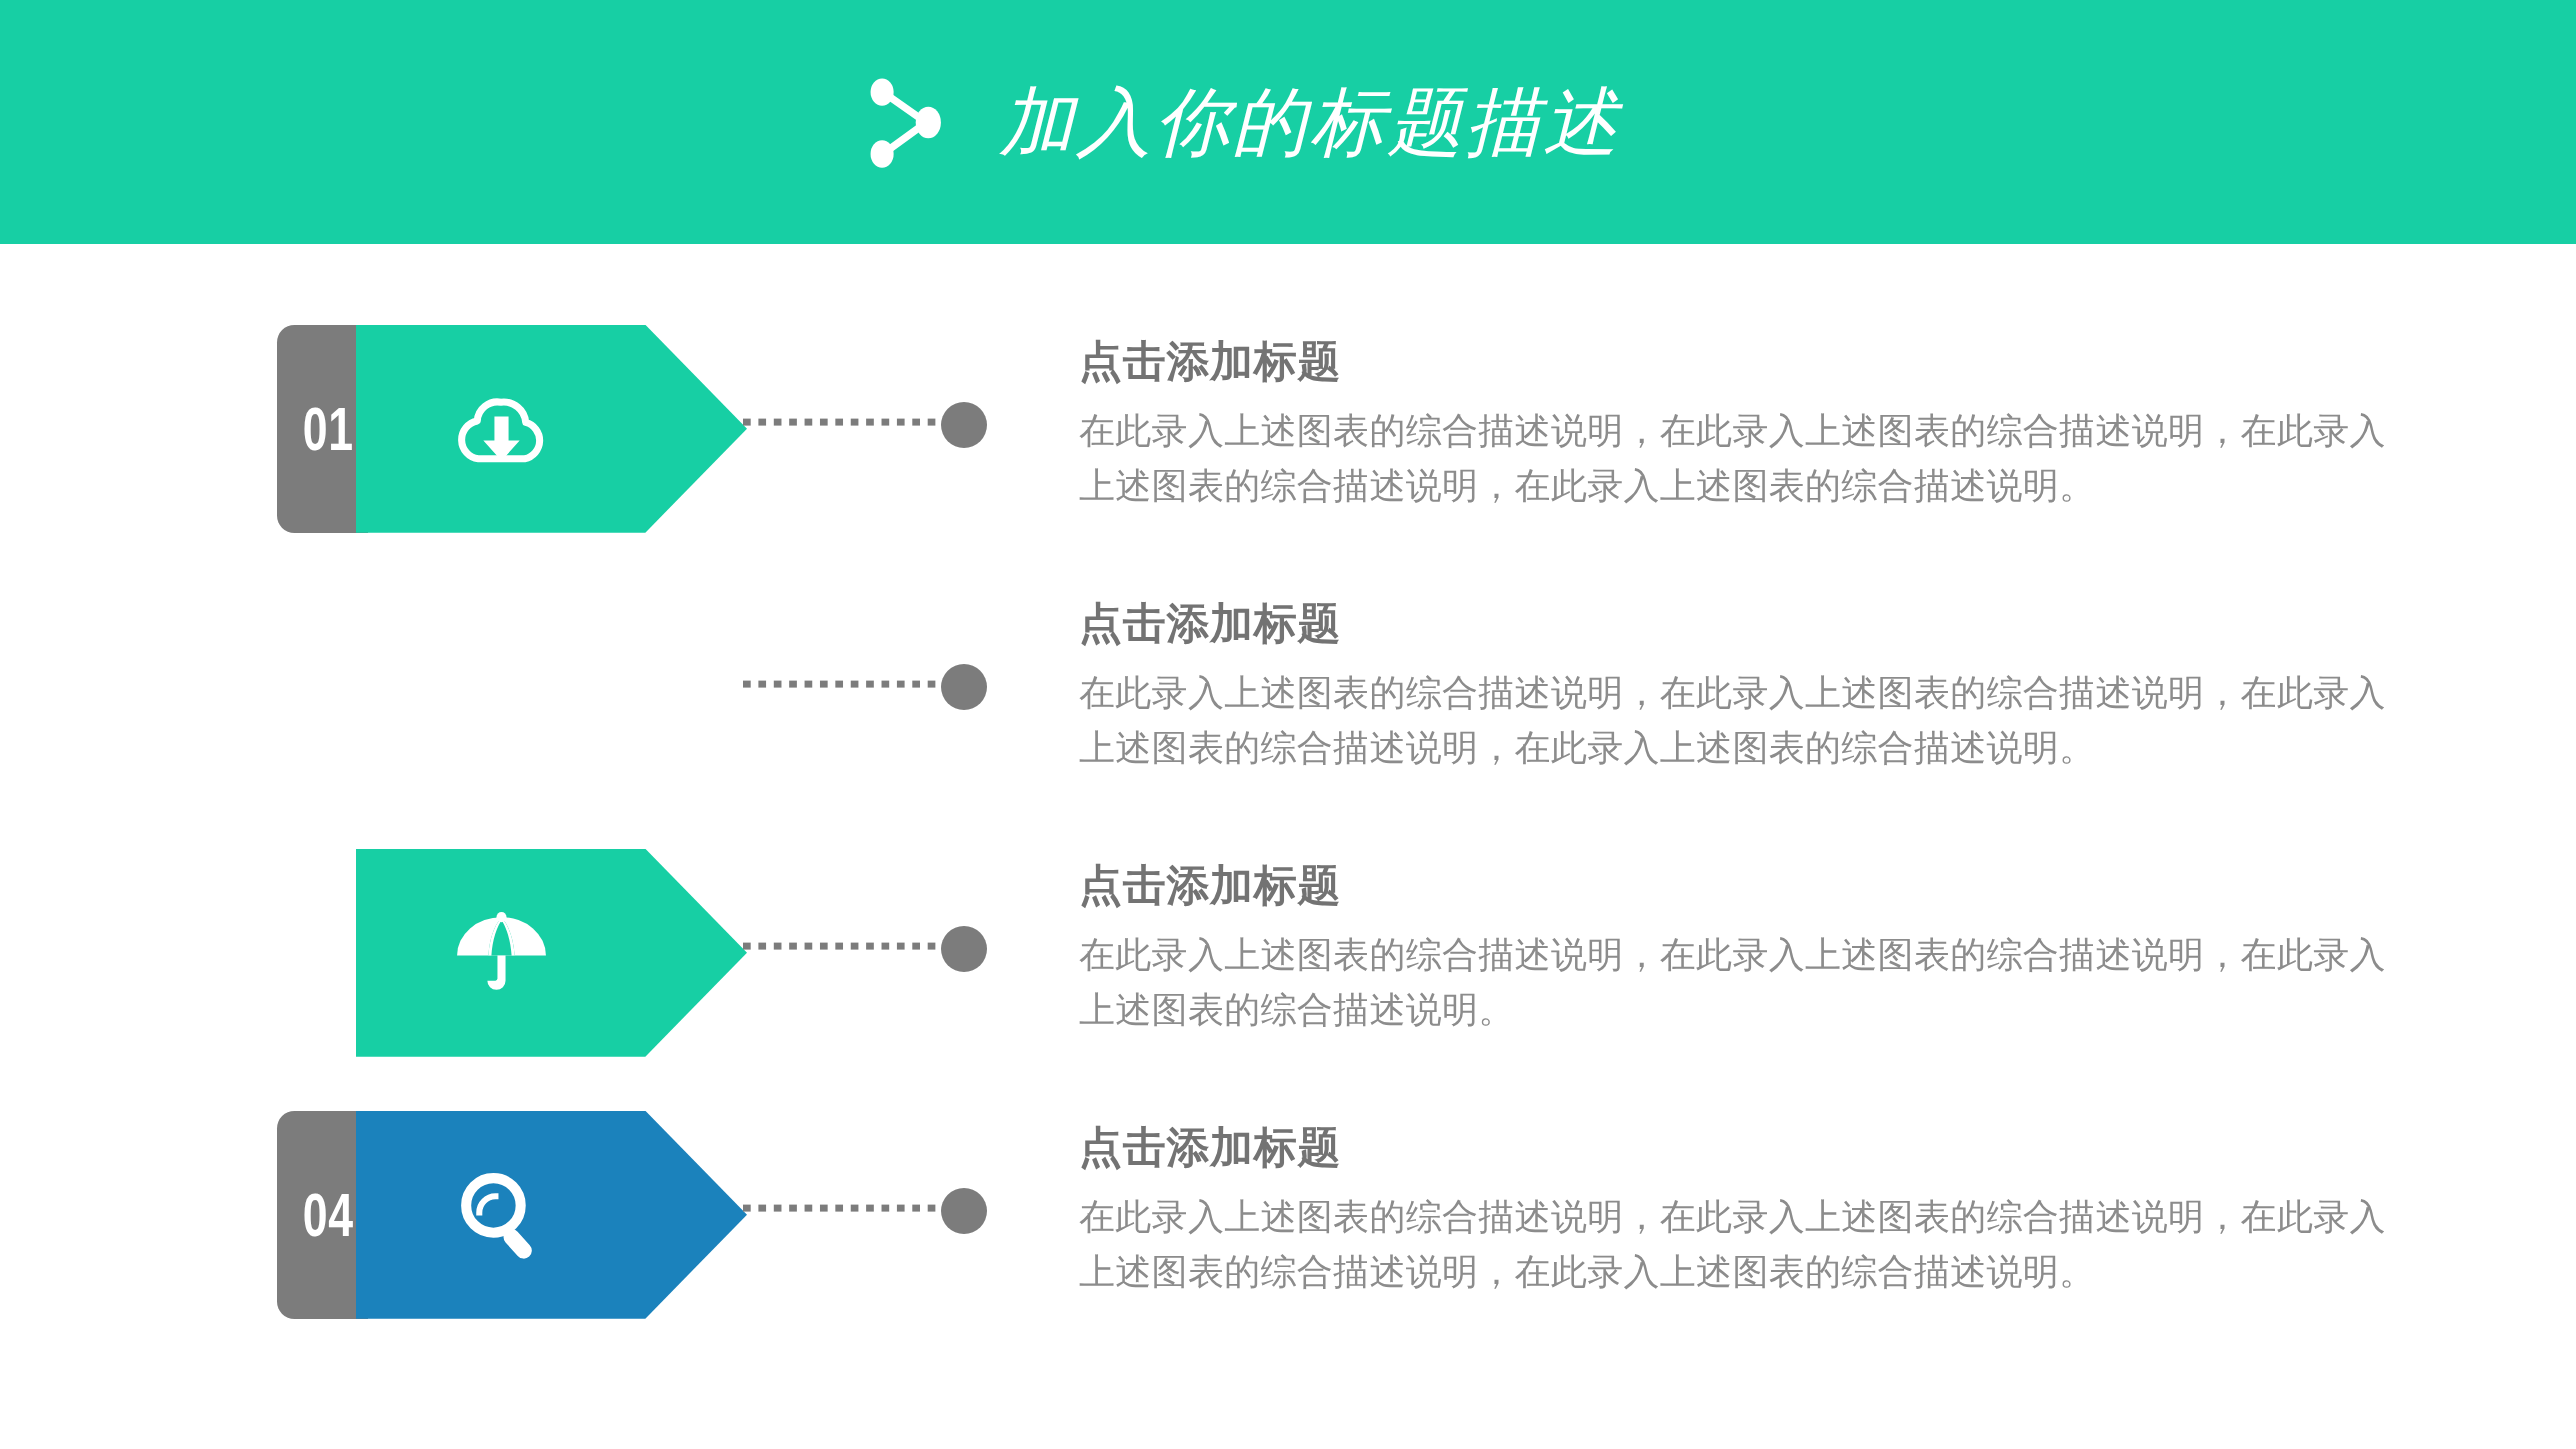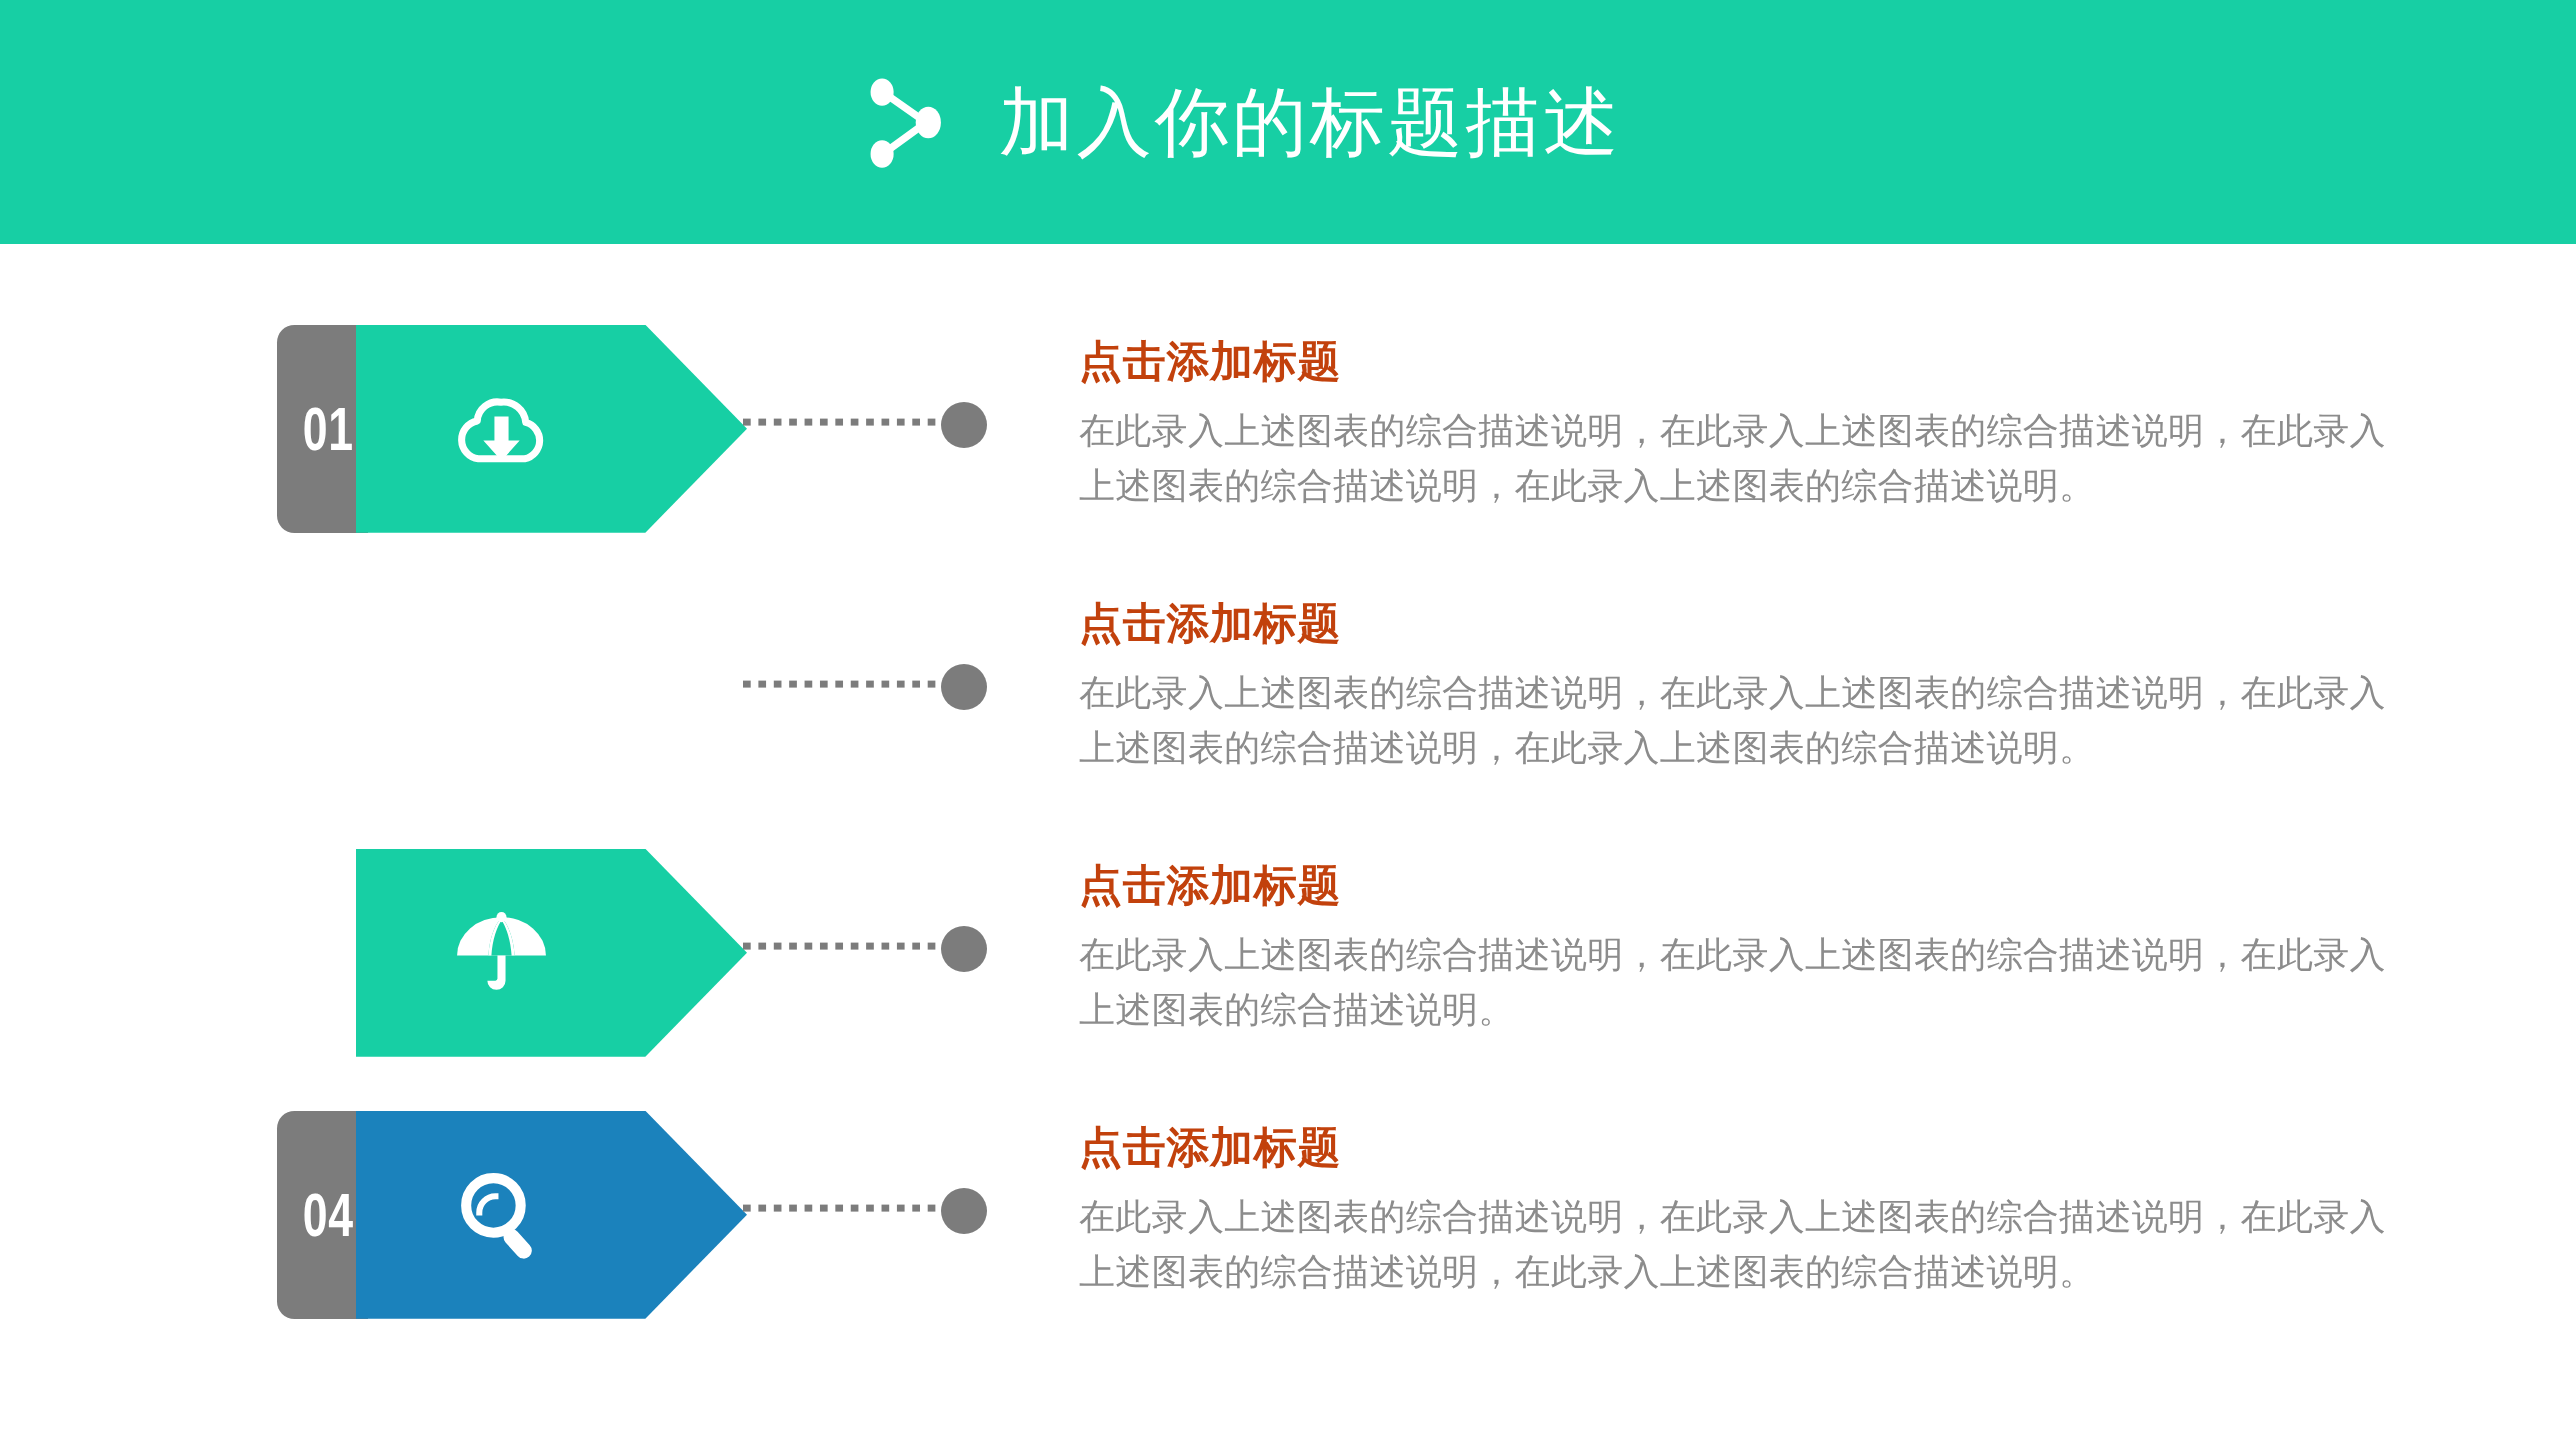--- a/index.html
+++ b/index.html
@@ -25,20 +25,21 @@
     background: #17CFA4;
     display: flex;
     align-items: center;
     justify-content: flex-start;
   }
   .header-inner {
     display: flex;
     align-items: center;
     margin-left: 859px;
     gap: 35px;
+    font-style: italic;
   }
   .header-icon {
     width: 105px;
     height: 107px;
     flex: 0 0 auto;
     display: block;
   }
   .header-title {
     color: #ffffff;
     font-size: 75px;
@@ -139,21 +140,21 @@
   }
 
   
   .text-block {
     position: absolute;
     left: 1079px;
     top: 19px;
     width: 1342px;
   }
   .text-title {
-    color: #c2410c;
+    color: #737373;
     font-size: 43px;
     font-weight: 700;
     line-height: 1.15;
     letter-spacing: 0.7px;
     margin: 0 0 17.4px 0;
   }
   .text-body {
     color: #8C8C8C;
     font-size: 36px;
     font-weight: 400;

